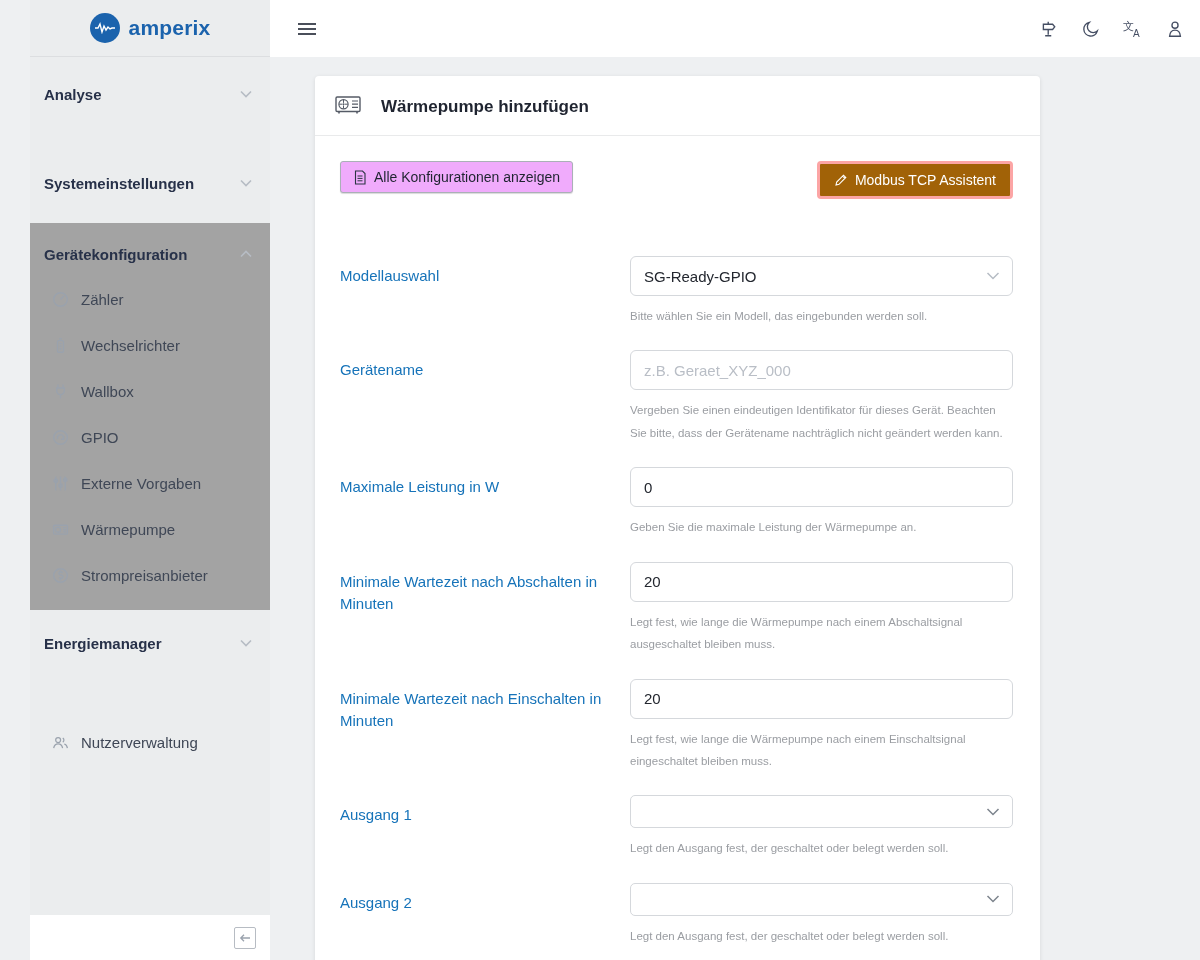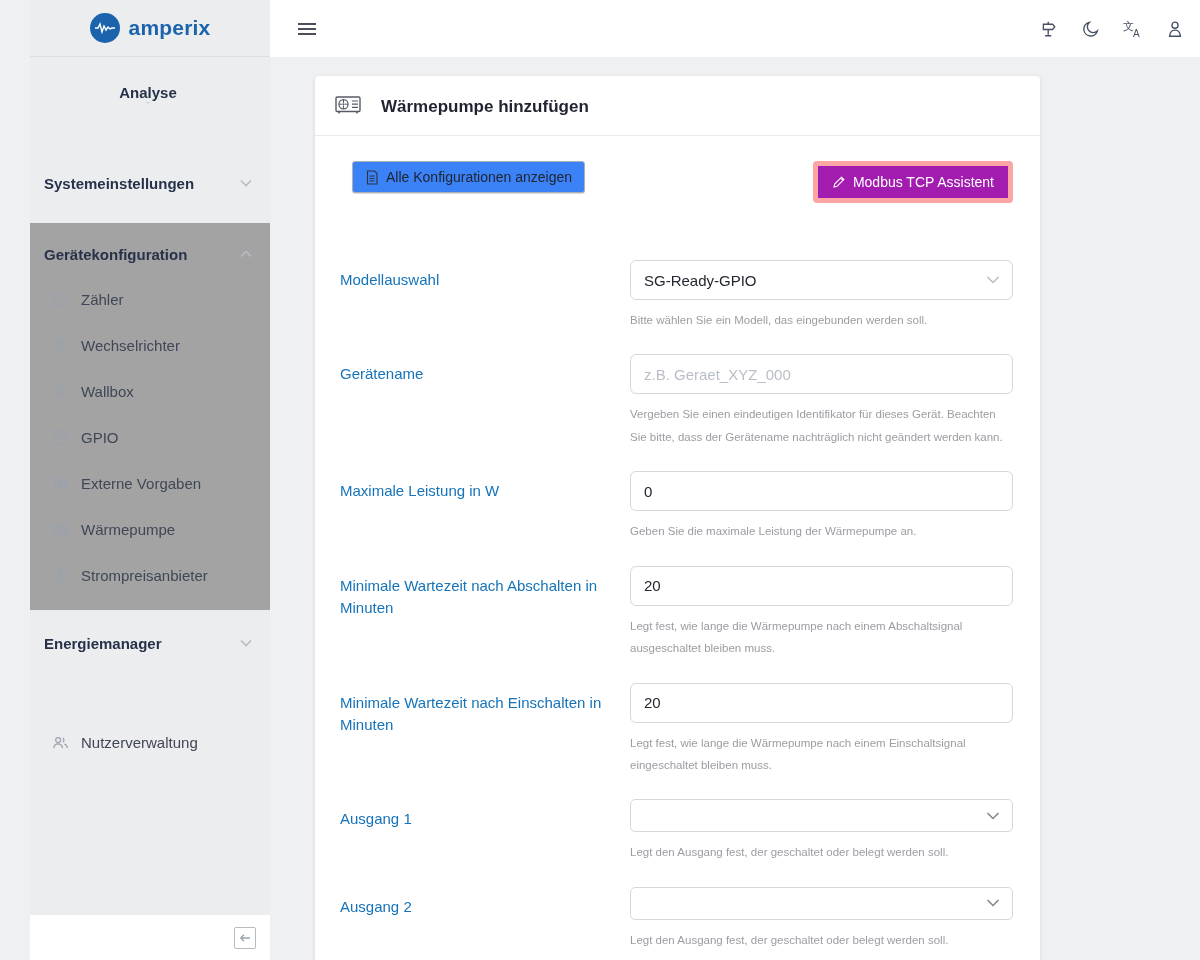--- a/index.html
+++ b/index.html
@@ -16,21 +16,21 @@
                border-bottom:1px solid #dcdee0; }
   .logo-circle { width:30px; height:30px; border-radius:50%; background:#1b63ad;
                  display:flex; align-items:center; justify-content:center; }
   .logo-text { color:#1b63ad; font-size:21px; font-weight:bold; letter-spacing:.2px; }
 
   .nav-header { display:flex; align-items:center; justify-content:space-between;
                 padding:0 18px 0 14px; height:20px; cursor:pointer; }
   .nav-header .hdr-label { color:#273149; font-size:15px; font-weight:bold; }
   .chev { stroke:#b6bcc4; stroke-width:1.6; fill:none; }
 
-  .hdr-analyse { margin-top:27px;flex-direction:column; }
+  .hdr-analyse { margin-top:27px; }
   .hdr-system  { margin-top:69px;justify-content:space-between; }
   .active-group { background:#a3a3a3; margin-top:30px; padding:21px 0 12px 0; }
   .active-group .nav-header { padding-right:18px; }
   .nav-items { margin-top:12px; }
   .nav-item { display:flex; align-items:center; gap:12px; height:46px; padding-left:22px; cursor:pointer; }
   .nav-item .nav-ico { width:17px; height:17px; flex:0 0 17px; display:flex; align-items:center; }
   .nav-item .nav-label { color:#3f4756; font-size:15px; }
   .ico-stroke { stroke:#9aa2ad; stroke-width:1.3; fill:none; }
 
   .hdr-energie { margin-top:23px; }
@@ -54,22 +54,22 @@
   .card { width:725px; margin:19px 0 0 45px; background:#ffffff; border-radius:4px;
           box-shadow:0 1px 4px rgba(0,0,0,.10); min-height:900px; }
   .card-header { display:flex; align-items:center; gap:20px; padding:19px 24px 16px 20px;
                  border-bottom:1px solid #e9eaeb; }
   .card-title { color:#1f2430; font-size:17px; font-weight:bold; }
   .card-body { padding:25px 27px 40px 25px; }
 
   .btn-row { display:flex; justify-content:space-between; align-items:flex-start; }
   .btn { display:inline-flex; align-items:center; gap:7px; font-size:14px; cursor:pointer;
          border-radius:3px; padding:7px 12px; font-family:inherit; }
-  .btn-gray { background:#3b82f6; border:1px solid #aab0b7; color:#1f2430; box-shadow:0 1px 1px rgba(0,0,0,.15);margin-left:12px; }
-  .btn-blue { background:#a21caf; border:5px solid #fca5a5; color:#ffffff; border-radius:4px; padding:8px 14px; }
+  .btn-gray { background:#f0abfc; border:1px solid #aab0b7; color:#1f2430; box-shadow:0 1px 1px rgba(0,0,0,.15); }
+  .btn-blue { background:#a16207; border:3px solid #fca5a5; color:#ffffff; border-radius:4px; padding:8px 14px; }
 
   .form { margin-top:57px; }
   .form-row { display:flex; margin-bottom:23px; }
   .form-label { width:290px; padding:9px 20px 0 0; color:#1673b9; font-size:15px; line-height:1.5; }
   .ctrl-col { width:383px; }
   .text-input { width:383px; height:40px; border:1px solid #d5d8dc; border-radius:6px;
                 padding:0 13px; font-size:15px; color:#23272f; font-family:inherit; background:#fff; }
   .text-input::placeholder { color:#b9bec6; }
   .sel { position:relative; width:383px; height:40px; border:1px solid #d5d8dc; border-radius:6px;
          background:#fff; display:flex; align-items:center; padding:0 34px 0 13px;

